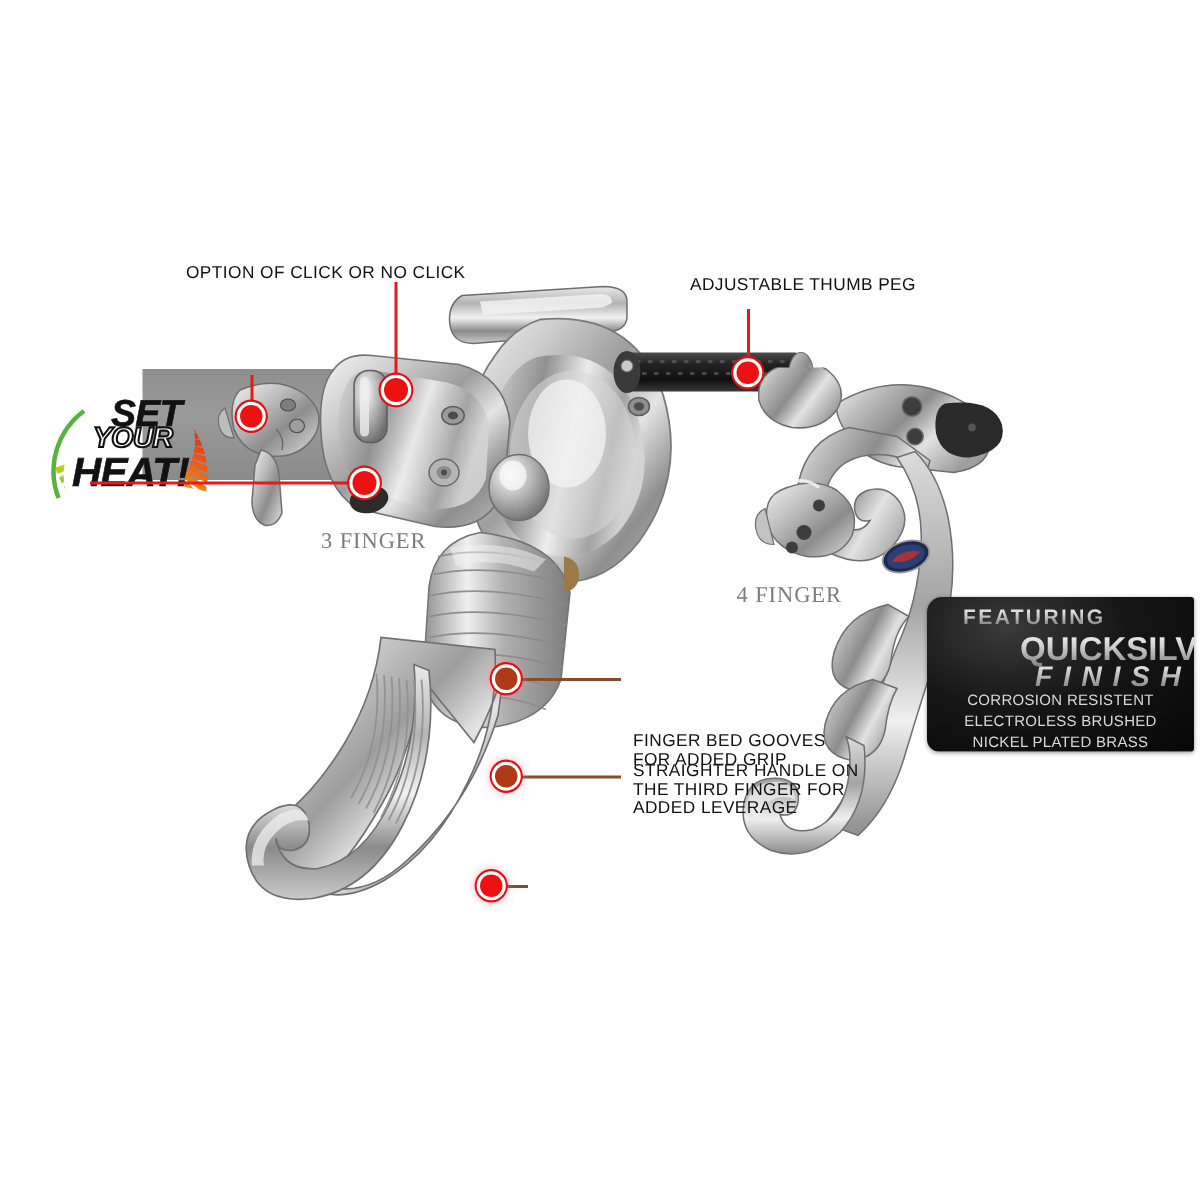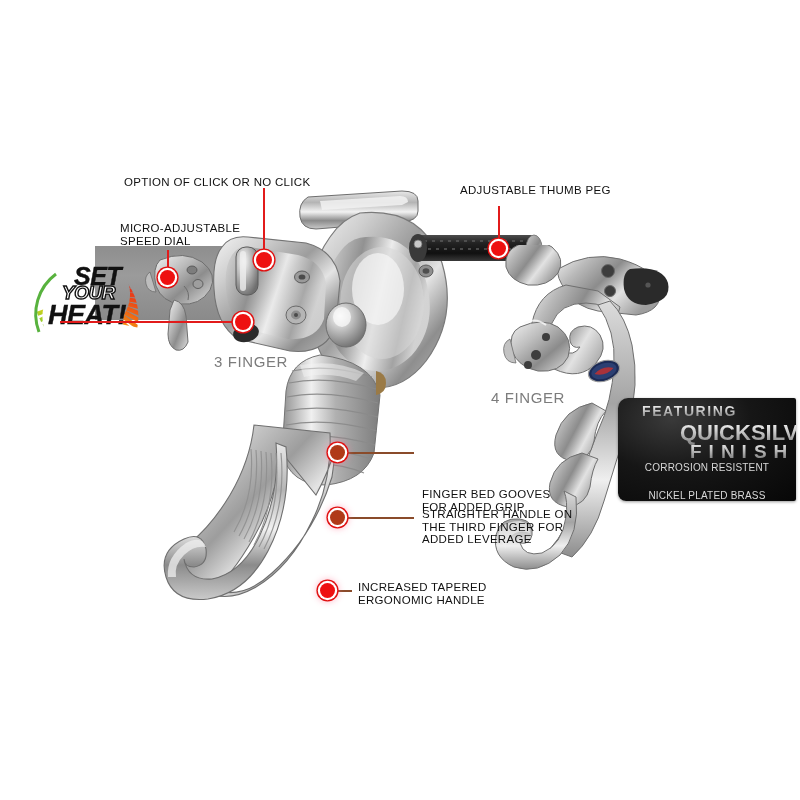--- a/index.html
+++ b/index.html
@@ -57,21 +57,21 @@
     color:#111;
     -webkit-text-stroke:0.4px #111;
     letter-spacing:-0.5px;
   }
   #heat-set{left:52px;top:22px;font-size:25px;}
   #heat-your{left:22px;top:42px;font-size:19px;color:#fff;margin-left:18px;-webkit-text-stroke:1.4px #111;}
   #heat-heat{left:26px;top:60px;font-size:27px;}
 
   
   .finger-label{
-    font-family:Liberation Sans, sans-serif;
+    font-family:Liberation Serif, serif;
     font-size:15px;font-weight:normal;color:#7c7c7c;letter-spacing:0.6px;
   }
 
   
   #qs-badge{
     left:618px;top:398px;width:178px;height:103px;
     background:radial-gradient(ellipse at 30% 20%, #3a3a3a 0%, #161616 45%, #070707 100%);
     border-radius:10px 2px 2px 8px;
     overflow:hidden;
     box-shadow:0 1px 3px rgba(0,0,0,.4);
@@ -97,20 +97,21 @@
     background:linear-gradient(180deg,#ffffff 0%,#d0d0d0 40%,#7a7a7a 100%);
     -webkit-background-clip:text;background-clip:text;color:transparent;
     font-family:"Liberation Sans", sans-serif;
   }
   #qs-finish{
     position:absolute;left:72px;top:43px;
     font-size:19px;font-weight:bold;letter-spacing:7px;
     background:linear-gradient(180deg,#f6f6f6 0%,#b9b9b9 45%,#636363 100%);
     -webkit-background-clip:text;background-clip:text;color:transparent;
     font-family:"Liberation Sans", sans-serif;
+    font-style:italic;
   }
   .qs-sub{
     position:absolute;left:0;width:178px;text-align:center;
     font-family:"Liberation Sans", sans-serif;
     font-size:10px;letter-spacing:0.2px;
     color:#d8d8d8;
   }
   #qs-s1{top:64px;} #qs-s2{top:78px;} #qs-s3{top:92px;}
 
   
@@ -419,22 +420,20 @@
     <circle cx="36" cy="40" r="5" fill="#3d3d3d"></circle>
     <circle cx="28" cy="50" r="4" fill="#3d3d3d"></circle>
     <path d="M 10 24 q -8 4 -6 14 q 2 10 12 10 z" fill="#c2c2c2" stroke="#6f6f6f" stroke-width=".8"></path>
     <path d="M 24 8 q 12 -6 22 2" stroke="#fafafa" stroke-width="2" fill="none" opacity=".8"></path>
   </svg>
 
   <div class="callout-label" style="left:124px;top:176px;">OPTION OF CLICK OR NO CLICK</div>
   <div class="lead v" style="left:263px;top:188px;height:66px;"></div>
   <div class="dot" style="left:256px;top:252px;width:16px;height:16px;"></div>
 
-  <div class="callout-label" style="left:120px;top:222px;">MICRO-ADJUSTABLE
-SPEED DIAL</div>
   <div class="lead v" style="left:167px;top:250px;height:26px;"></div>
   <div class="dot" style="left:160px;top:270px;width:15px;height:15px;"></div>
 
   <div class="callout-label" style="left:460px;top:184px;">ADJUSTABLE THUMB PEG</div>
   <div class="lead v" style="left:498px;top:206px;height:38px;"></div>
   <div class="dot" style="left:491px;top:241px;width:15px;height:15px;"></div>
 
   <div class="lead h" style="left:60px;top:321px;width:185px;"></div>
   <div class="dot" style="left:235px;top:314px;width:16px;height:16px;"></div>
 
@@ -442,29 +441,28 @@
 FOR ADDED GRIP</div>
   <div class="lead h brown" style="left:346px;top:452px;width:68px;"></div>
   <div class="dot halo dark" style="left:330px;top:445px;width:15px;height:15px;"></div>
 
   <div class="callout-label" style="left:422px;top:508px;">STRAIGHTER HANDLE ON
 THE THIRD FINGER FOR
 ADDED LEVERAGE</div>
   <div class="lead h brown" style="left:346px;top:517px;width:68px;"></div>
   <div class="dot halo dark" style="left:330px;top:510px;width:15px;height:15px;"></div>
 
-  <div class="callout-label" style="left:358px;top:581px;">INCREASED TAPERED
-ERGONOMIC HANDLE</div>
   <div class="lead h brown" style="left:336px;top:590px;width:16px;"></div>
   <div class="dot halo" style="left:320px;top:583px;width:15px;height:15px;"></div>
 
   <div class="finger-label" style="left:214px;top:353px;">3 FINGER</div>
   <div class="finger-label" style="left:491px;top:389px;">4 FINGER</div>
 
   <div id="qs-badge">
     <div id="qs-featuring">FEATURING</div>
     <div id="qs-quicksilver">QUICKSILVER</div>
     <div id="qs-finish">FINISH</div>
     <div class="qs-sub" id="qs-s1">CORROSION RESISTENT</div>
+    <div class="qs-sub" id="qs-s2">ELECTROLESS BRUSHED</div>
     <div class="qs-sub" id="qs-s3">NICKEL PLATED BRASS</div>
   </div>
 
 </div>
 
 </body></html>

